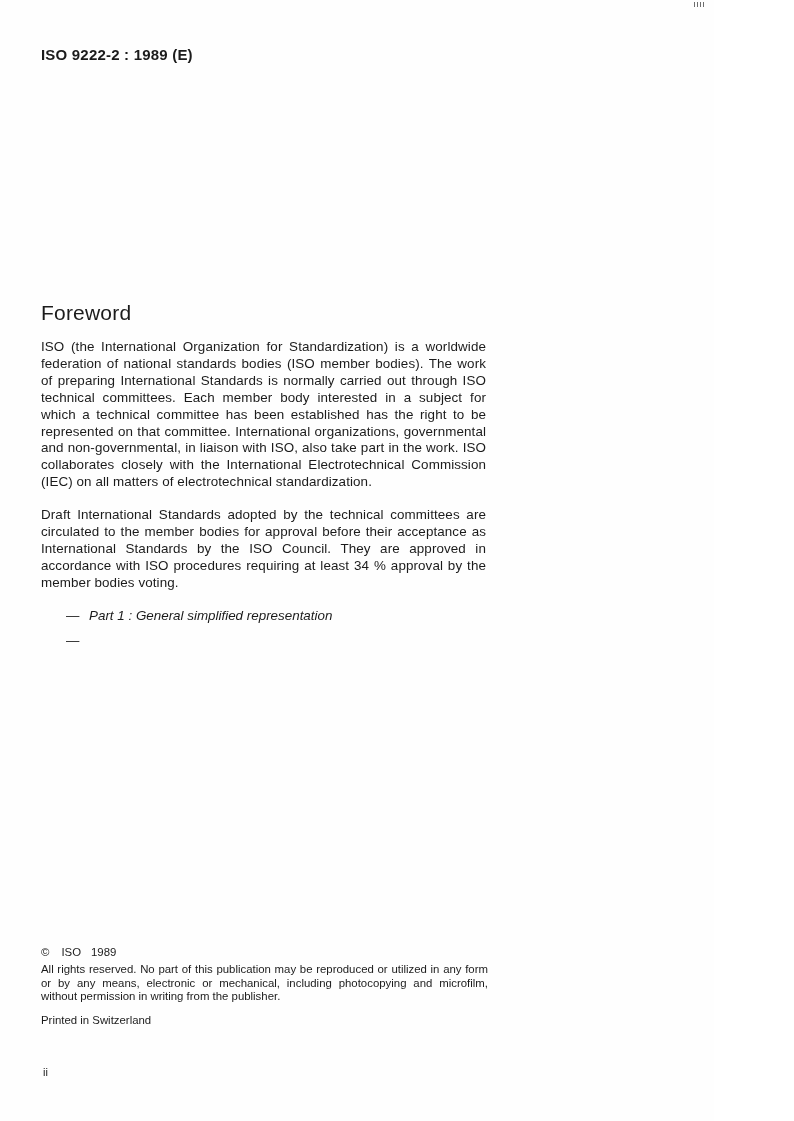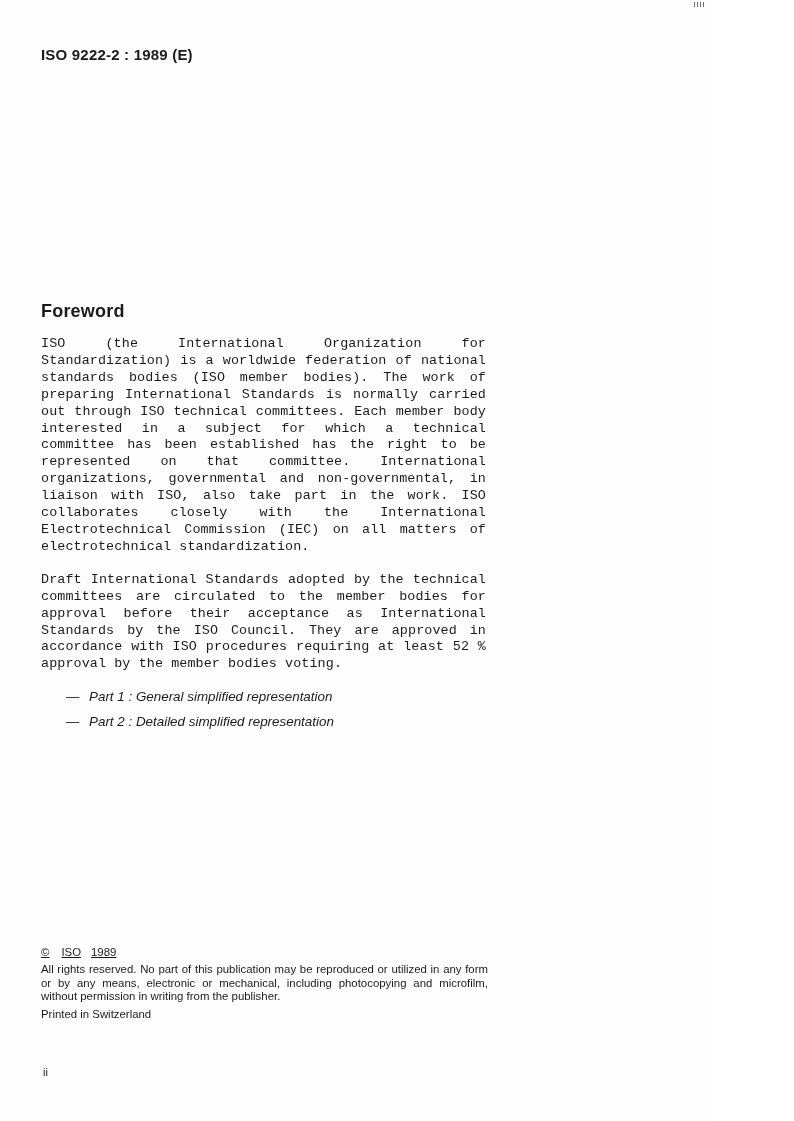--- a/index.html
+++ b/index.html
@@ -35,31 +35,30 @@
     opacity: 0.8;
   }
   .main-col {
     position: absolute;
     left: 41px;
     top: 301px;
     width: 445px;
   }
   .foreword-title {
     margin: 0 0 14px 0;
-    font-size: 18px;
-    font-weight: 700;
+    font-size: 21px;
+    font-weight: 400;
     letter-spacing: 0.2px;
   }
   .body-text {
     margin: 0 0 16px 0;
     font-size: 13.4px;
     line-height: 16.9px;
     text-align: justify;
     letter-spacing: 0.1px;
-    font-family: Liberation Mono, monospace;
   }
   .part-list {
     margin-top: 9px;
   }
   .part-item {
     display: flex;
     margin: 0 0 8px 0;
     padding-left: 25px;
     font-size: 13.4px;
     line-height: 16.9px;
@@ -74,33 +73,32 @@
   .doc-footer {
     position: absolute;
     left: 41px;
     top: 946px;
     width: 447px;
     font-size: 11.4px;
     line-height: 13.8px;
   }
   .copyright-line {
     margin-bottom: 3px;
-    text-decoration: underline;
   }
   .copyright-line .c-symbol { margin-right: 12px; }
   .copyright-line .c-org { margin-right: 10px; }
   .rights-text {
     margin: 0 0 3px 0;
     text-align: justify;
   }
   .publisher-block {
     margin-left: 23px;
   }
   .printed-line {
-    margin-top: 4px;
+    margin-top: 10px;
   }
   .page-number {
     position: absolute;
     left: 43px;
     top: 1066px;
     font-size: 11px;
   }
 </style>
 </head>
 <body>
@@ -109,32 +107,31 @@
 
   <div class="doc-header">ISO 9222-2 : 1989 (E)</div>
 
   <div class="corner-mark"></div>
 
   <div class="main-col">
     <h1 class="foreword-title">Foreword</h1>
 
     <p class="body-text">ISO (the International Organization for Standardization) is a worldwide federation of national standards bodies (ISO member bodies). The work of preparing International Standards is normally carried out through ISO technical committees. Each member body interested in a subject for which a technical committee has been established has the right to be represented on that committee. International organizations, governmental and non-governmental, in liaison with ISO, also take part in the work. ISO collaborates closely with the International Electrotechnical Commission (IEC) on all matters of electrotechnical standardization.</p>
 
-    <p class="body-text">Draft International Standards adopted by the technical committees are circulated to the member bodies for approval before their acceptance as International Standards by the ISO Council. They are approved in accordance with ISO procedures requiring at least 52 % approval by the member bodies voting.</p>
+    <p class="body-text">Draft International Standards adopted by the technical committees are circulated to the member bodies for approval before their acceptance as International Standards by the ISO Council. They are approved in accordance with ISO procedures requiring at least 34 % approval by the member bodies voting.</p>
 
 
 
     <div class="part-list">
       <div class="part-item">
         <span class="dash">—</span>
         <i>Part 1 : General simplified representation</i>
       </div>
       <div class="part-item">
         <span class="dash">—</span>
-        <i>Part 2 : Detailed simplified representation</i>
       </div>
     </div>
   </div>
 
   <div class="doc-footer">
     <div class="copyright-line">
       <span class="c-symbol">©</span><span class="c-org">ISO</span><span class="c-year">1989</span>
     </div>
     <p class="rights-text">All rights reserved. No part of this publication may be reproduced or utilized in any form or by any means, electronic or mechanical, including photocopying and microfilm, without permission in writing from the publisher.</p>
     <div class="printed-line">Printed in Switzerland</div>

